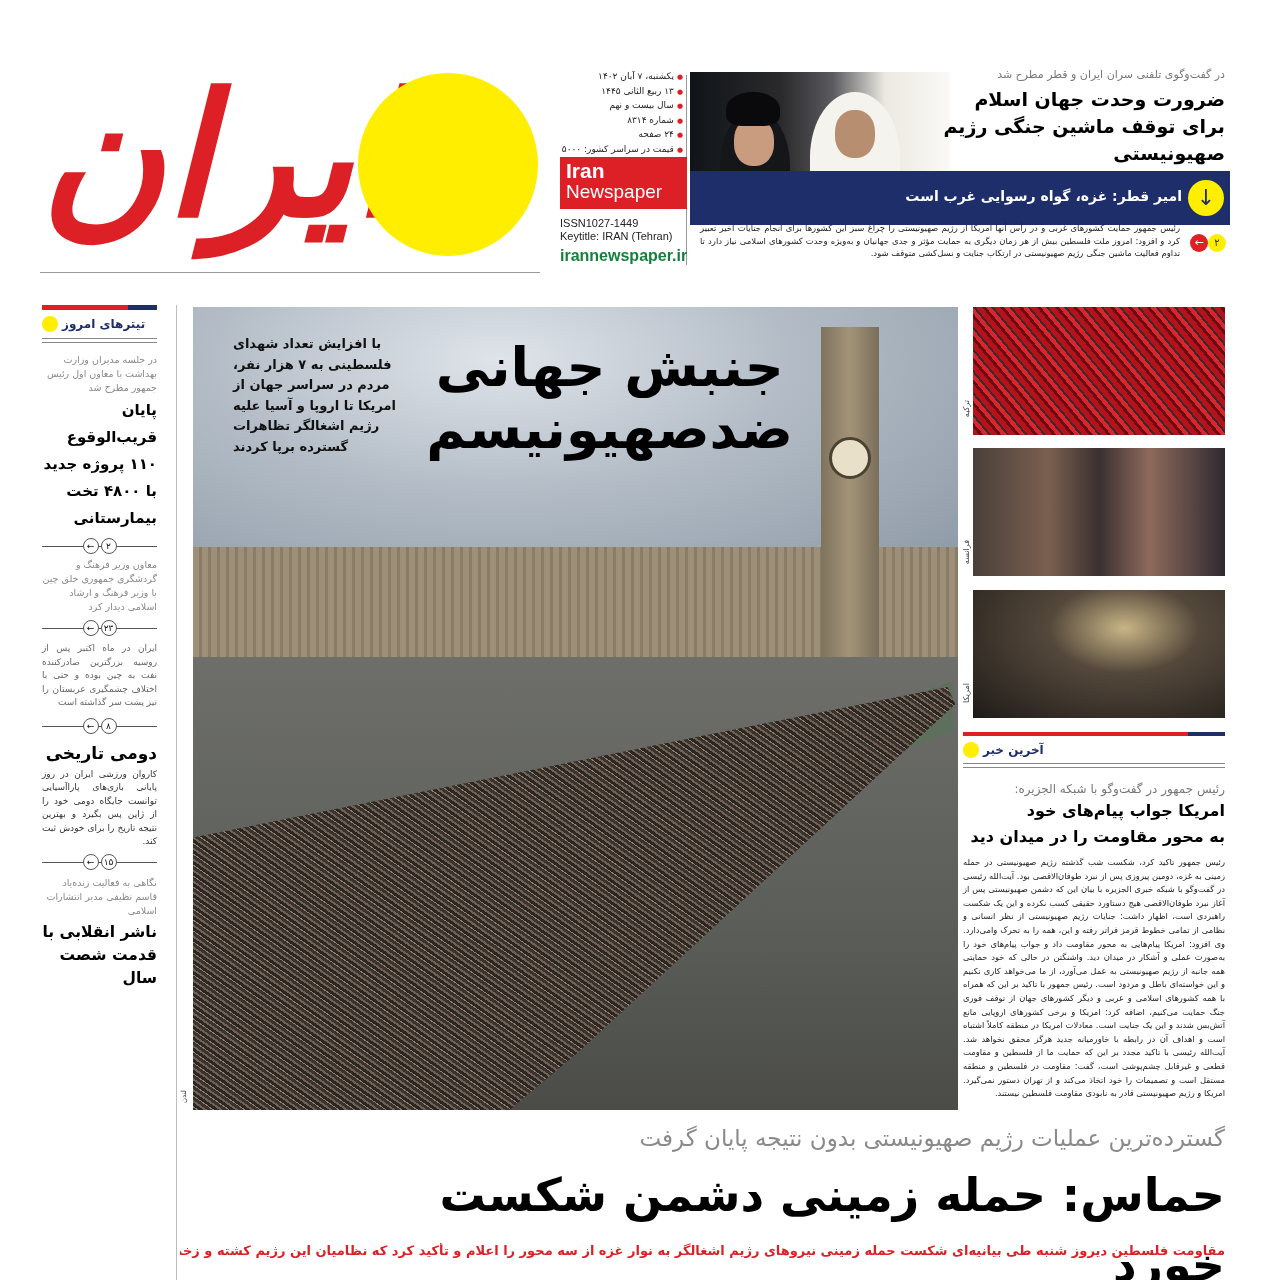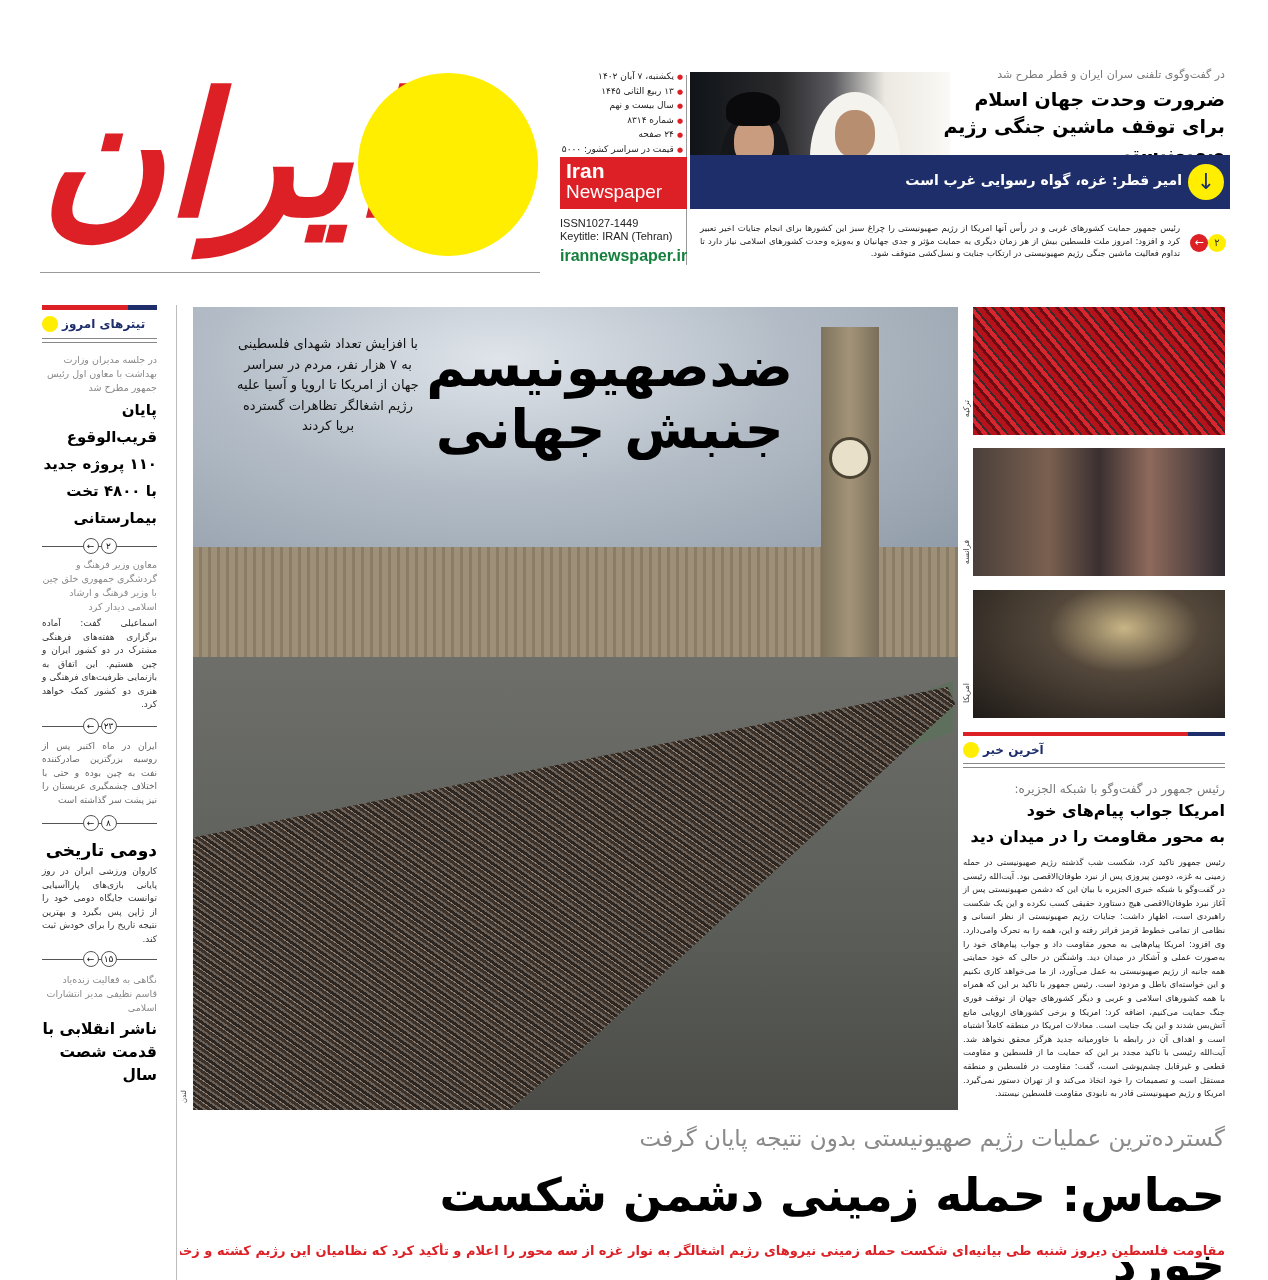--- a/index.html
+++ b/index.html
@@ -23,21 +23,21 @@
   .brand-box .b1 { font-family: "Liberation Sans", sans-serif; font-weight: bold; font-size: 21px; line-height: 21px; }
   .brand-box .b2 { font-family: "Liberation Sans", sans-serif; font-size: 19px; line-height: 22px; }
   .issn { left: 560px; top: 217px; width: 130px; direction: ltr; font-family: "Liberation Sans", sans-serif; font-size: 11px; line-height: 13px; color: #222; }
   .site { left: 560px; top: 247px; width: 130px; direction: ltr; font-family: "Liberation Sans", sans-serif; font-size: 16px; font-weight: bold; color: #15803d; }
 
   
   .top-photo { left: 690px; top: 72px; width: 260px; height: 137px; background: linear-gradient(90deg, #101418 0%, #2a2a2c 35%, #5b5b60 55%, #ece9e2 75%, #fbf9f5 100%); overflow: hidden; }
   .fig { position: absolute; border-radius: 50% 50% 10% 10%; }
   .top-kicker { left: 900px; top: 68px; width: 325px; font-size: 11px; color: #777; }
   .top-head { left: 880px; top: 86px; width: 345px; font-size: 19px; font-weight: bold; line-height: 27px; color: #000; }
-  .top-bar { left: 690px; top: 155px; width: 540px; height: 54px; background: #1e2e6b; }
+  .top-bar { left: 690px; top: 171px; width: 540px; height: 54px; background: #1e2e6b; }
   .top-bar-text { right: 48px; top: 17px; color: #fff; font-size: 14px; font-weight: bold; }
   .arrow-circle { right: 6px; top: 9px; width: 36px; height: 36px; border-radius: 50%; background: #ffee00; color: #1e2e6b;
     font-size: 22px; line-height: 36px; text-align: center; }
   .top-lead { left: 700px; top: 222px; width: 480px; font-size: 8.5px; line-height: 12.5px; color: #222; text-align: justify; }
   .badge-red { width: 18px; height: 18px; border-radius: 50%; background: #dd1f26; color: #fff; font-size: 11px; line-height: 18px; text-align: center; }
   .badge-yellow { width: 18px; height: 18px; border-radius: 50%; background: #ffee00; color: #333; font-size: 10px; line-height: 18px; text-align: center; }
 
   
   .lc { left: 42px; width: 115px; }
   .topbar-line { height: 5px; display: flex; }
@@ -60,21 +60,21 @@
   .sky { position: absolute; left: 0; top: 0; width: 100%; height: 260px; background: radial-gradient(ellipse at 40% 20%, #dfe4ea 0%, #b3bcc6 45%, #8d99a6 100%); }
   .parliament { position: absolute; left: 0; top: 240px; width: 100%; height: 150px; background: repeating-linear-gradient(90deg, #9d8f78 0 6px, #8a7d66 6px 9px); }
   .tower { position: absolute; left: 628px; top: 20px; width: 58px; height: 370px; background: linear-gradient(90deg, #7f735e, #a39478, #7a6e5a); }
   .clock { position: absolute; left: 636px; top: 130px; width: 42px; height: 42px; border-radius: 50%; background: #e8e0c8; border: 3px solid #4a4232; }
   .river { position: absolute; left: 0; top: 350px; width: 100%; height: 453px; background: linear-gradient(180deg, #6e6f6b 0%, #5b5d59 60%, #4b4c47 100%); }
   .bridge { position: absolute; left: 0; top: 360px; width: 760px; height: 450px; background: linear-gradient(160deg, transparent 40%, #5f6f5d 40%, #5f6f5d 47%, transparent 47%); }
   .crowd { position: absolute; left: 0; top: 380px; width: 770px; height: 430px;
     clip-path: polygon(0% 100%, 0% 35%, 98% 0%, 99% 4%, 50% 85%, 40% 100%);
     background: repeating-linear-gradient(35deg, #2b2621 0 3px, #6e6258 3px 5px, #3a322b 5px 8px, #8e7d6e 8px 9px); }
   .hero-title { right: 165px; top: 30px; font-size: 54px; font-weight: bold; line-height: 62px; color: #000; text-align: center; }
-  .hero-sub { left: 40px; top: 27px; width: 190px; font-size: 13px; font-weight: normal; line-height: 20.5px; color: #111; text-align: center; }
+  .hero-sub { left: 40px; top: 27px; width: 190px; font-size: 13px; font-weight: bold; line-height: 20.5px; color: #111; text-align: left; }
   .credit { font-size: 7px; color: #444; writing-mode: vertical-rl; transform: rotate(180deg); }
 
   
   .thumb { left: 973px; width: 252px; overflow: hidden; }
   .t1 { top: 307px; height: 128px; background: repeating-linear-gradient(50deg, #b5121b 0 5px, #6a0c12 5px 8px, #d9262e 8px 12px, #3c2a2a 12px 14px); }
   .t2 { top: 448px; height: 128px; background: linear-gradient(90deg, #4a3f3a, #7a6050 30%, #3a3030 50%, #8e6a5c 70%, #2f2a30 100%); }
   .t3 { top: 590px; height: 128px; background: radial-gradient(ellipse at 60% 30%, #c9b586 0%, #54483b 35%, #1f1b18 100%); }
   .vlabel { left: 962px; font-size: 8px; color: #444; writing-mode: vertical-rl; transform: rotate(180deg); }
 
   .rc { left: 963px; width: 262px; }
@@ -149,21 +149,20 @@
     <div class="kick">در جلسه مدیران وزارت بهداشت با معاون اول رئیس جمهور مطرح شد</div>
     <div class="head" style="margin-top:2px;font-size:15px;line-height:27px;">پایان قریب‌الوقوع ۱۱۰ پروژه جدید با ۴۸۰۰ تخت بیمارستانی</div>
     <div class="pgref" style="margin-top:6px;">
         <span>۲</span>
         <span>←</span>
       </div>
   </div>
 
   <div style="margin-top:4px;">
     <div class="kick">معاون وزیر فرهنگ و گردشگری جمهوری خلق چین با وزیر فرهنگ و ارشاد اسلامی دیدار کرد</div>
-    <div class="body-s" style="margin-top:3px;">اسماعیلی گفت: آماده برگزاری هفته‌های فرهنگی مشترک در دو کشور ایران و چین هستیم. این اتفاق به بازنمایی ظرفیت‌های فرهنگی و هنری دو کشور کمک خواهد کرد.</div>
     <div class="pgref" style="margin-top:6px;">
         <span>۲۳</span>
         <span>←</span>
       </div>
   </div>
 
   <div style="margin-top:6px;">
     <div class="body-s" style="margin-top:4px;color:#666;">ایران در ماه اکتبر پس از روسیه بزرگترین صادرکننده نفت به چین بوده و حتی با اختلاف چشمگیری عربستان را نیز پشت سر گذاشته است</div>
     <div class="pgref" style="margin-top:8px;">
         <span>۸</span>
@@ -192,22 +191,22 @@
 <div class="abs hero">
   <div class="sky"></div>
   <div class="parliament"></div>
   <div class="tower"></div>
   <div class="clock"></div>
   <div class="river"></div>
   <div class="bridge"></div>
   <div class="crowd"></div>
 
   <div class="abs hero-title rtl">
+    <div>جنبش جهانی</div>
     <div>ضدصهیونیسم</div>
-    <div>جنبش جهانی</div>
   </div>
   <div class="abs hero-sub rtl">با افزایش تعداد شهدای فلسطینی به ۷ هزار نفر، مردم در سراسر جهان از امریکا تا اروپا و آسیا علیه رژیم اشغالگر تظاهرات گسترده برپا کردند</div>
 </div>
 <div class="abs" style="left:180px;top:1090px;">
   <div class="credit">لندن</div>
 </div>
 
 <div class="abs thumb t1"></div>
 <div class="abs vlabel" style="top:400px;">ترکیه</div>
 <div class="abs thumb t2"></div>

